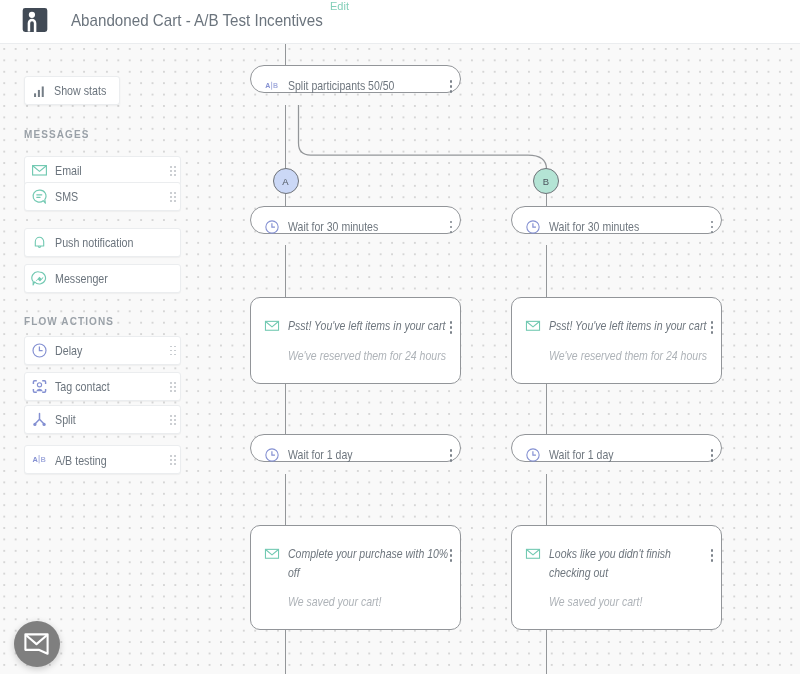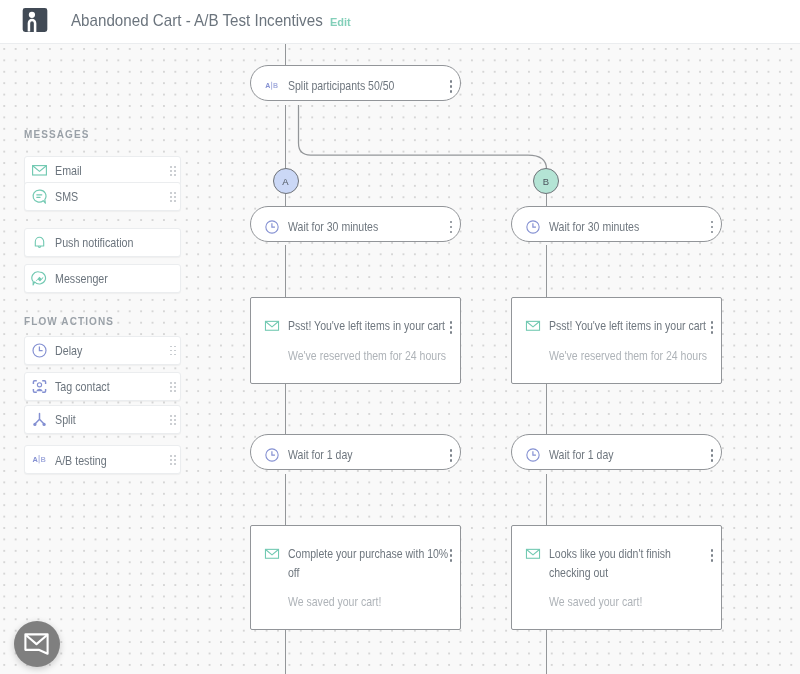--- a/index.html
+++ b/index.html
@@ -8,21 +8,21 @@
        font-family:"Liberation Sans",sans-serif;background:#f9f9f9;
        -webkit-font-smoothing:antialiased;-moz-osx-font-smoothing:grayscale;}
   #app{position:relative;width:800px;height:674px;overflow:hidden;-webkit-font-smoothing:antialiased;}
 
   
   .header{position:absolute;left:0;top:0;width:800px;height:44px;background:#ffffff;
           border-bottom:1px solid #ebedef;box-sizing:border-box;z-index:40;}
   .logo{position:absolute;left:21px;top:7px;width:28px;height:28px;}
   .hdr-title{position:absolute;left:71px;top:11px;font-size:16.4px;color:#6b747d;white-space:nowrap;
     transform:scaleX(0.925);transform-origin:0 50%;}
-  .hdr-edit{position:absolute;left:330px;top:16px;font-size:11px;color:#83cfb9;font-weight:700;cursor:pointer;}
+  .hdr-edit{position:absolute;left:330px;top:0;font-size:11px;color:#83cfb9;font-weight:400;cursor:pointer;}
 
   
   .canvas{position:absolute;left:0;top:44px;width:800px;height:630px;
     background-color:#f9f9f9;
     background-image:radial-gradient(circle at 1px 1px, #d6d6d6 0.85px, rgba(214,214,214,0) 1.3px);
     background-size:11.42px 11.42px;background-position:3.3px 4.0px;overflow:hidden;}
 
   
   .stats-btn{position:absolute;left:24px;top:32px;width:96px;height:29px;background:#fff;
       border:1px solid #ebedef;border-radius:3px;box-sizing:border-box;box-shadow:0 1px 2px rgba(0,0,0,.05);}
@@ -35,23 +35,23 @@
       border:1px solid #ebedef;border-radius:3px;box-sizing:border-box;box-shadow:0 1px 1px rgba(0,0,0,.04);}
   .palette-icon{position:absolute;left:5px;top:4px;width:19px;height:19px;}
   .palette-label{position:absolute;left:30px;top:6.3px;font-size:12.8px;color:#6b747d;white-space:nowrap;
     transform:scaleX(0.835);transform-origin:0 0;}
   .grip{position:absolute;right:4.5px;top:9px;width:5.6px;height:9.6px;}
   .grip i{position:absolute;width:1.6px;height:1.6px;background:#c2c6cb;border-radius:50%;}
   .grip i.c0{left:0}.grip i.c1{left:4px}
   .grip i.r0{top:0}.grip i.r1{top:4px}.grip i.r2{top:8px}
 
   
-  .pill{position:absolute;height:36px;background:#fff;border:1px solid #929599;
+  .pill{position:absolute;height:28px;background:#fff;border:1px solid #929599;
         border-radius:20px;box-sizing:border-box;z-index:6;}
-  .card{position:absolute;background:#fff;border:1px solid #929599;border-radius:2px;box-sizing:border-box;z-index:6;}
+  .card{position:absolute;background:#fff;border:1px solid #929599;border-radius:10px;box-sizing:border-box;z-index:6;font-style:italic;}
   .node-icon{position:absolute;width:18px;height:18px;}
   .node-title{position:absolute;display:block;font-size:12.8px;color:#6e767e;line-height:19px;
     transform:scaleX(0.822);transform-origin:0 0;}
   .node-sub{position:absolute;display:block;font-size:12.8px;color:#aeb3b8;line-height:17.5px;
     transform:scaleX(0.822);transform-origin:0 0;}
   .kebab{position:absolute;width:2.6px;height:13px;}
   .kebab i{position:absolute;left:0;width:2.6px;height:2.6px;border-radius:50%;background:#7b828a;}
   .kebab i.d0{top:0}.kebab i.d1{top:5.2px}.kebab i.d2{top:10.4px}
 
   .branch{position:absolute;width:26px;height:26px;border-radius:50%;box-sizing:border-box;
@@ -99,20 +99,28 @@
         <path d="M285.5,430 V482"></path>
         <path d="M285.5,586 V630"></path>
 
         <path d="M546.5,201 V254"></path>
         <path d="M546.5,340 V391"></path>
         <path d="M546.5,430 V482"></path>
         <path d="M546.5,586 V630"></path>
       </g>
     </svg>
 
+    <div class="stats-btn">
+      <svg class="stats-icon" viewBox="0 0 13 12">
+        <rect x="0" y="8" width="2.2" height="4" fill="#747d86"></rect>
+        <rect x="4.2" y="4.3" width="2.2" height="7.7" fill="#747d86"></rect>
+        <rect x="8.4" y="0.5" width="2.2" height="11.5" fill="#747d86"></rect>
+      </svg>
+      <div class="stats-label">Show stats</div>
+    </div>
 
     <div id="sidebar-sections">
         <div class="sec-title" style="top:85px">MESSAGES</div>
         <div class="palette-card" style="top:112px">
           <span class="palette-icon"><svg viewBox="0 0 19 19">
       <rect x="2.6" y="4.6" width="13.8" height="9.4" fill="none" stroke="#72c9b2" stroke-width="1.15"></rect>
       <path d="M3.0,5.0 L9.5,10.4 L16.0,5.0" fill="none" stroke="#72c9b2" stroke-width="1.15" stroke-linejoin="round"></path>
     </svg></span>
           <span class="palette-label">Email</span>
           <span class="grip">

